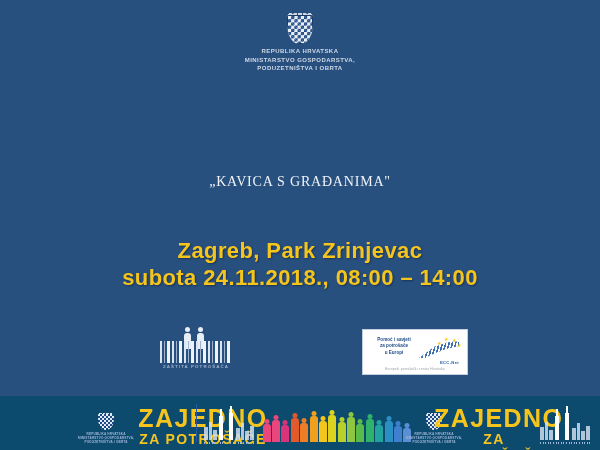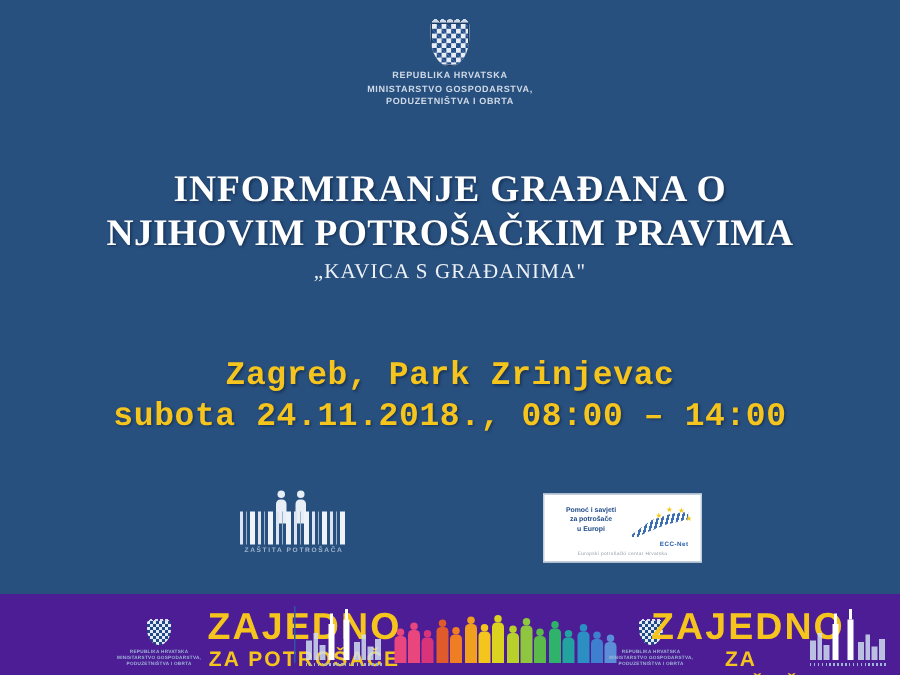--- a/index.html
+++ b/index.html
@@ -67,21 +67,21 @@
     position:absolute;top:174px;left:0;width:600px;text-align:center;
     color:#eef2f7;
     font-family:"Liberation Serif",serif;
     font-size:14px;letter-spacing:.8px;
   }
 
   
   .event{
     position:absolute;top:238px;left:0;width:600px;text-align:center;
     color:#f5c51e;
-    font-family:Liberation Mono, monospace;
+    font-family:Liberation Sans, sans-serif;
     font-weight:bold;
     text-shadow:1px 1px 2px rgba(8,24,48,.5);
   }
   .event .place{font-size:22px;line-height:26px;letter-spacing:.4px;}
   .event .date{font-size:22px;line-height:28px;letter-spacing:.4px;}
 
   
   .logos{
     position:absolute;top:327px;left:0;width:600px;height:56px;
   }
@@ -149,21 +149,21 @@
     color:#2b62ab;font-size:4.2px;font-weight:bold;letter-spacing:.3px;
   }
   .ecc-logo .ecc-foot{
     position:absolute;left:0;bottom:3px;width:104px;text-align:center;
     color:#8e9aa8;font-size:3.2px;letter-spacing:.25px;
   }
 
   
   .banner{
     position:absolute;left:0;top:396px;width:600px;height:54px;
-    background:#4c1d95;overflow:hidden;text-decoration:underline;
+    background:#0c4a6e;overflow:hidden;text-decoration:underline;
   }
 
   .mini-coa{
     position:relative;width:16px;height:20px;
   }
   .mini-coa .mc-crown{
     position:absolute;top:0;left:1px;width:14px;height:4px;
     background:
       radial-gradient(circle at 12% 100%, #d7e0ec 0 1.3px, transparent 1.4px),
       radial-gradient(circle at 37% 100%, #d7e0ec 0 1.3px, transparent 1.4px),
@@ -242,24 +242,20 @@
         <div class="checks"></div>
       </div>
     </div>
     <div class="ministry-lines">
       <div>REPUBLIKA HRVATSKA</div>
       <div>MINISTARSTVO GOSPODARSTVA,</div>
       <div>PODUZETNIŠTVA I OBRTA</div>
     </div>
   </div>
 
-  <div class="headline">
-    <div class="l1">INFORMIRANJE GRAĐANA O</div>
-    <div class="l2">NJIHOVIM  POTROŠAČKIM  PRAVIMA</div>
-  </div>
   <div class="subtitle">„KAVICA S GRAĐANIMA"</div>
 
   <div class="event">
     <div class="place">Zagreb, Park Zrinjevac</div>
     <div class="date">subota 24.11.2018., 08:00 – 14:00</div>
   </div>
 
   <div class="logos">
 
     <div class="barcode-logo">

